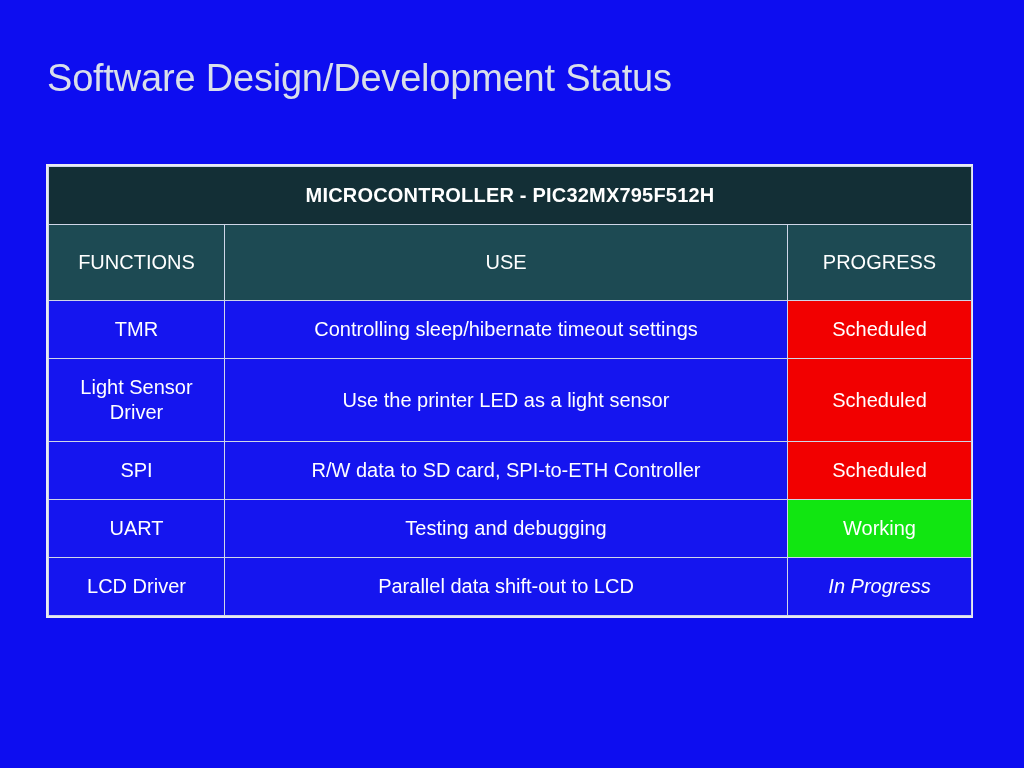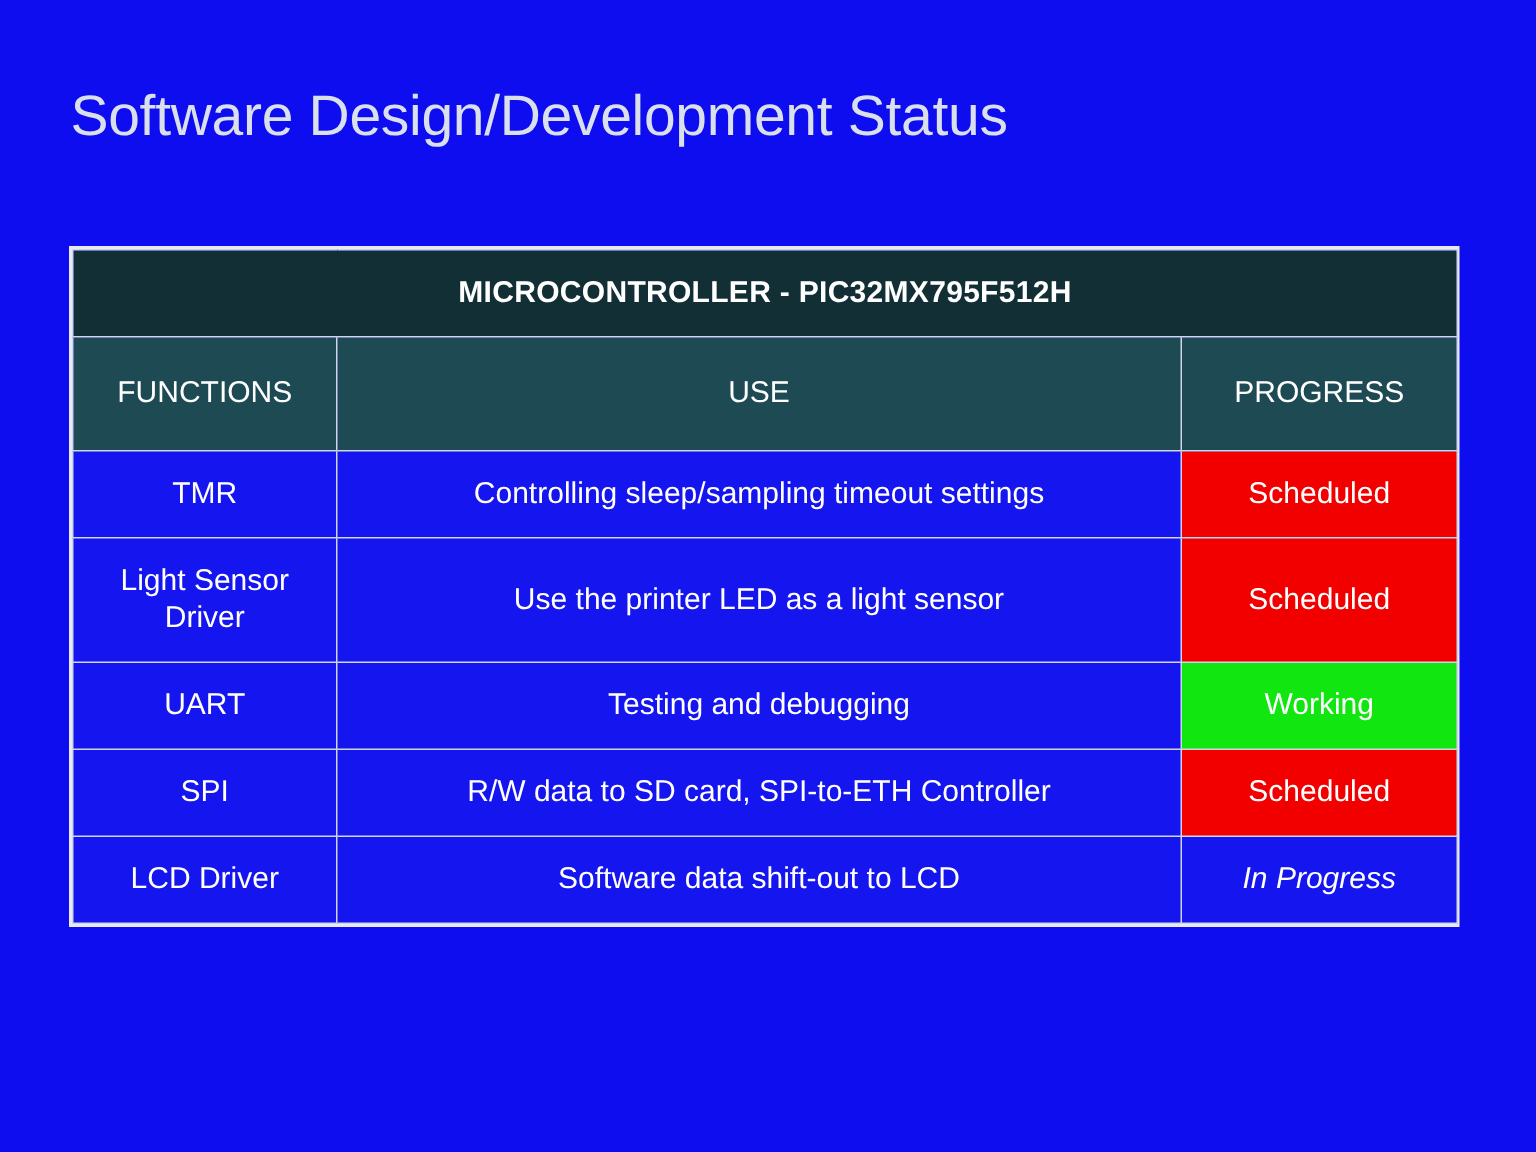--- a/index.html
+++ b/index.html
@@ -117,46 +117,46 @@
           <td class="title-cell" colspan="3">MICROCONTROLLER - PIC32MX795F512H</td>
         </tr>
         <tr>
           <td class="head-cell">FUNCTIONS</td>
           <td class="head-cell">USE</td>
           <td class="head-cell">PROGRESS</td>
         </tr>
 
         <tr>
           <td class="body-cell">TMR</td>
-          <td class="body-cell">Controlling sleep/sampling timeout settings</td>
+          <td class="body-cell">Controlling sleep/hibernate timeout settings</td>
           <td class="body-cell status-red">Scheduled</td>
         </tr>
 
 
         <tr>
           <td class="body-cell tall-cell">Light Sensor Driver</td>
           <td class="body-cell tall-cell">Use the printer LED as a light sensor</td>
           <td class="body-cell tall-cell status-red">Scheduled</td>
         </tr>
 
         <tr>
+          <td class="body-cell">SPI</td>
+          <td class="body-cell">R/W data to SD card, SPI-to-ETH Controller</td>
+          <td class="body-cell status-red">Scheduled</td>
+        </tr>
+
+        <tr>
           <td class="body-cell">UART</td>
           <td class="body-cell">Testing and debugging</td>
           <td class="body-cell status-green">Working</td>
         </tr>
 
-        <tr>
-          <td class="body-cell">SPI</td>
-          <td class="body-cell">R/W data to SD card, SPI-to-ETH Controller</td>
-          <td class="body-cell status-red">Scheduled</td>
-        </tr>
-
 
         <tr>
           <td class="body-cell">LCD Driver</td>
-          <td class="body-cell">Software data shift-out to LCD</td>
+          <td class="body-cell">Parallel data shift-out to LCD</td>
           <td class="body-cell status-blue">In Progress</td>
         </tr>
       </tbody>
     </table>
   </div>
 
 </div>
 
 </body></html>

